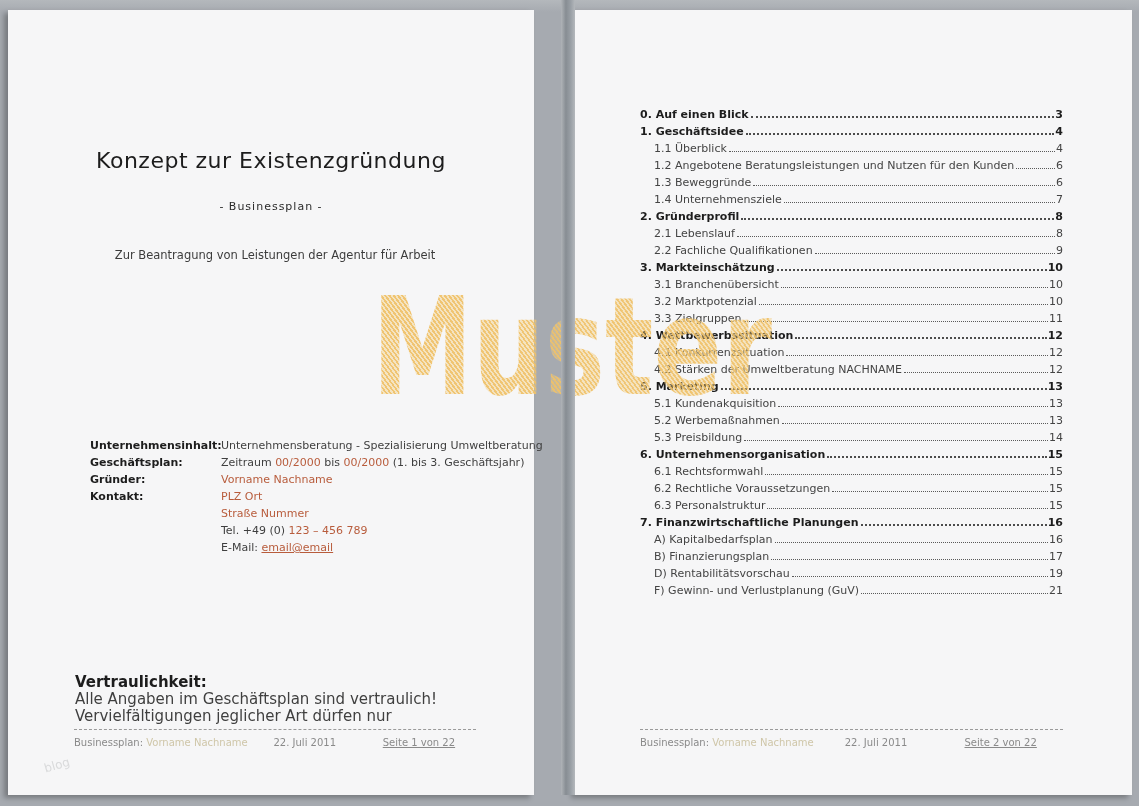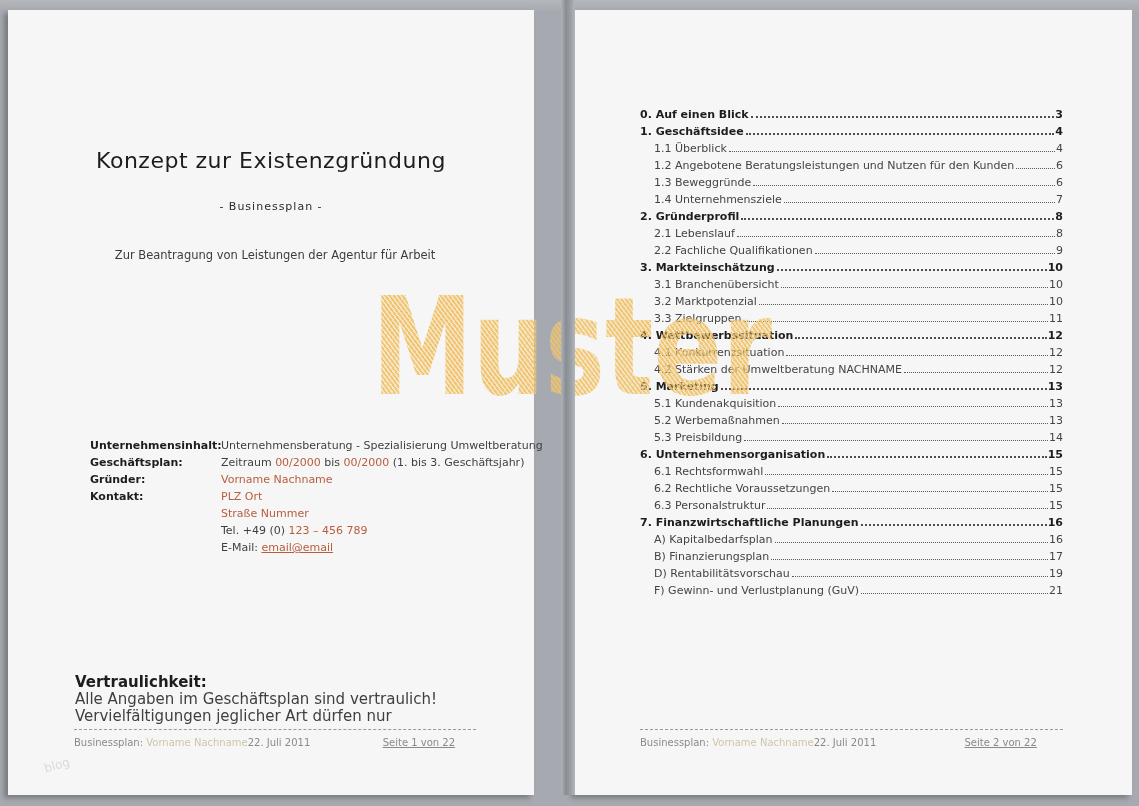--- a/index.html
+++ b/index.html
@@ -45,21 +45,21 @@
   .confidentiality { position:absolute; top:664px; left:67px; right:40px; font-size:15px; color:#3f3f3f; }
   .conf-heading { font-weight:bold; color:#1d1d1d; line-height:17px; }
   .conf-line { line-height:17px; }
 
   
   .footer { position:absolute; left:66px; right:58px; top:719px;
     border-top:1px dashed #9a9a9a; padding-top:7px;
     display:flex; align-items:baseline; font-size:10px; color:#8a8a8a; }
   .page-right .footer { left:65px; right:69px; }
   .footer-left { flex:1; text-align:left; white-space:nowrap; }
-  .footer-center { flex:1; white-space:nowrap; }
+  .footer-center { flex:1; text-align:center; white-space:nowrap; }
   .footer-right { flex:1; text-align:center; white-space:nowrap;text-decoration:underline; }
   .footer-name { color:var(--footer_name); }
 
   
   .toc { position:absolute; top:96px; left:65px; width:423px; font-size:11px; color:#444; }
   .toc-row { display:flex; align-items:baseline; height:17px; line-height:17px; }
   .toc-row.lvl1 { font-weight:bold; color:#1d1d1d; }
   .toc-row.lvl1:first-child { margin-top:0; }
   .toc-row.lvl2 .toc-label { padding-left:14px; }
   .toc-label { white-space:nowrap; }

